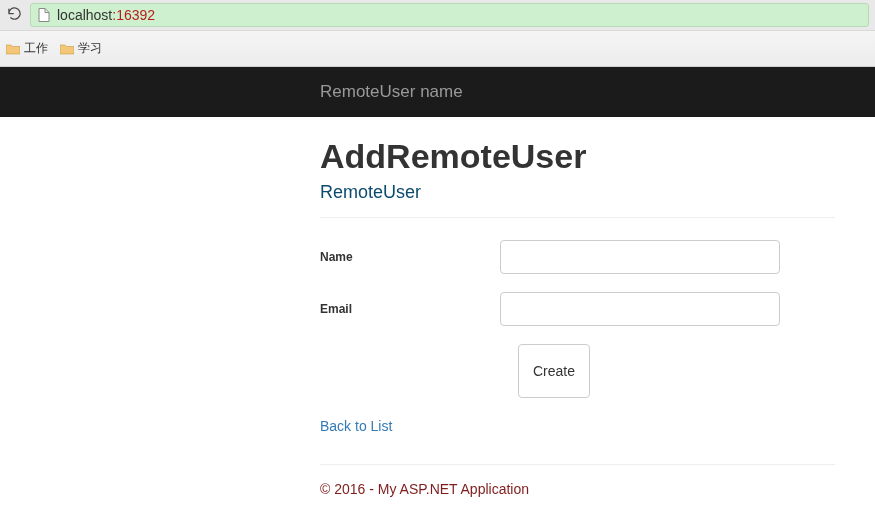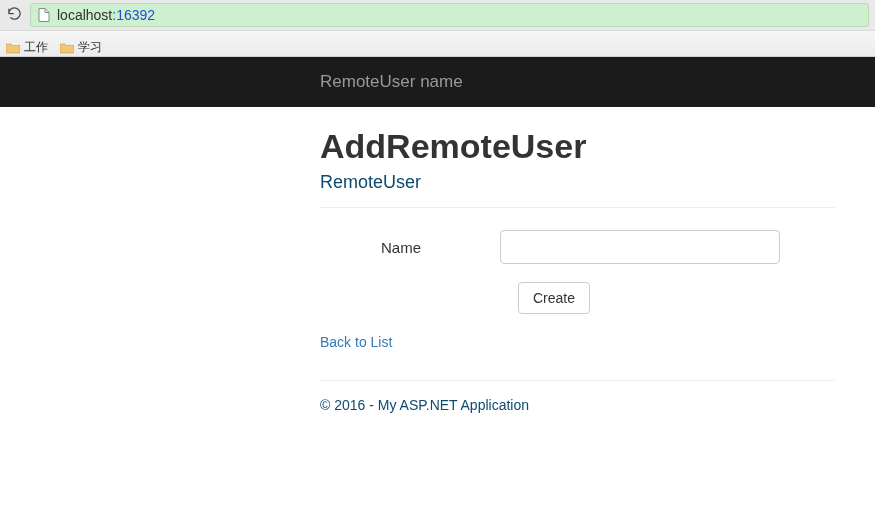--- a/index.html
+++ b/index.html
@@ -62,27 +62,27 @@
     }
     .page-icon svg {
       width: 12px;
       height: 14px;
     }
     .url-host {
       color: #333;
       font-size: 14px;
     }
     .url-port {
-      color: #1d4ed8;
+      color: #b91c1c;
       font-size: 14px;
     }
     .bookmarks-row {
       display: flex;
-      align-items: flex-end;
-      height: 26px;
+      align-items: center;
+      height: 36px;
       padding: 0 6px;
       background: linear-gradient(to bottom, #f5f5f5, #ececec);
       border-top: 1px solid #d8d8d8;
     }
     .bookmark-item {
       display: flex;
       align-items: center;
       margin-right: 12px;
       cursor: pointer;
       font-size: 12px;
@@ -134,65 +134,65 @@
       border-top: 1px solid #eee;
       margin-bottom: 22px;
     }
     .form-row {
       display: flex;
       align-items: center;
       margin-bottom: 18px;
     }
     .form-label {
       width: 180px;
-      text-align: center;
+      text-align: left;
       padding-right: 18px;
-      font-weight: 400;
-      font-size: 15px;
+      font-weight: 700;
+      font-size: 12px;
       color: #333;
     }
     .form-input {
       width: 280px;
       height: 34px;
       border: 1px solid #ccc;
       border-radius: 4px;
       padding: 0 10px;
       font-size: 14px;
       background: #fff;
     }
     .button-row {
       display: flex;
     }
     .btn-create {
       margin-left: 198px;
       background: #fff;
       border: 1px solid #ccc;
       border-radius: 4px;
-      padding: 7px 14px;
+      padding: 18px 14px;
       font-size: 14px;
       color: #333;
       cursor: pointer;
     }
     .back-link {
       display: inline-block;
       margin-top: 20px;
       color: #337ab7;
       font-size: 14px;
       cursor: pointer;
       text-decoration: none;
     }
     .footer-divider {
       border: none;
       border-top: 1px solid #eee;
       margin-top: 30px;
       margin-bottom: 16px;
     }
     .footer-text {
       font-size: 14px;
-      color: #0c4a6e;
+      color: #7f1d1d;
       margin-bottom: 30px;
     }
   </style>
 </head>
 <body>
 
 <div class="browser-chrome">
   <div class="address-bar-row">
     <div class="reload-btn">
       <span>
@@ -241,20 +241,24 @@
 <div class="content">
   <h1 class="page-title">AddRemoteUser</h1>
   <div class="subtitle">RemoteUser</div>
   <hr class="divider">
 
   <div class="form-row">
     <label class="form-label">Name</label>
     <input type="text" class="form-input" value="" style="">
   </div>
 
+  <div class="form-row">
+    <label class="form-label">Email</label>
+    <input type="text" class="form-input" value="" style="">
+  </div>
 
   <div class="button-row">
     <button class="btn-create">Create</button>
   </div>
 
   <a class="back-link">Back to List</a>
 
   <hr class="footer-divider">
   <div class="footer-text">© 2016 - My ASP.NET Application</div>
 </div>

